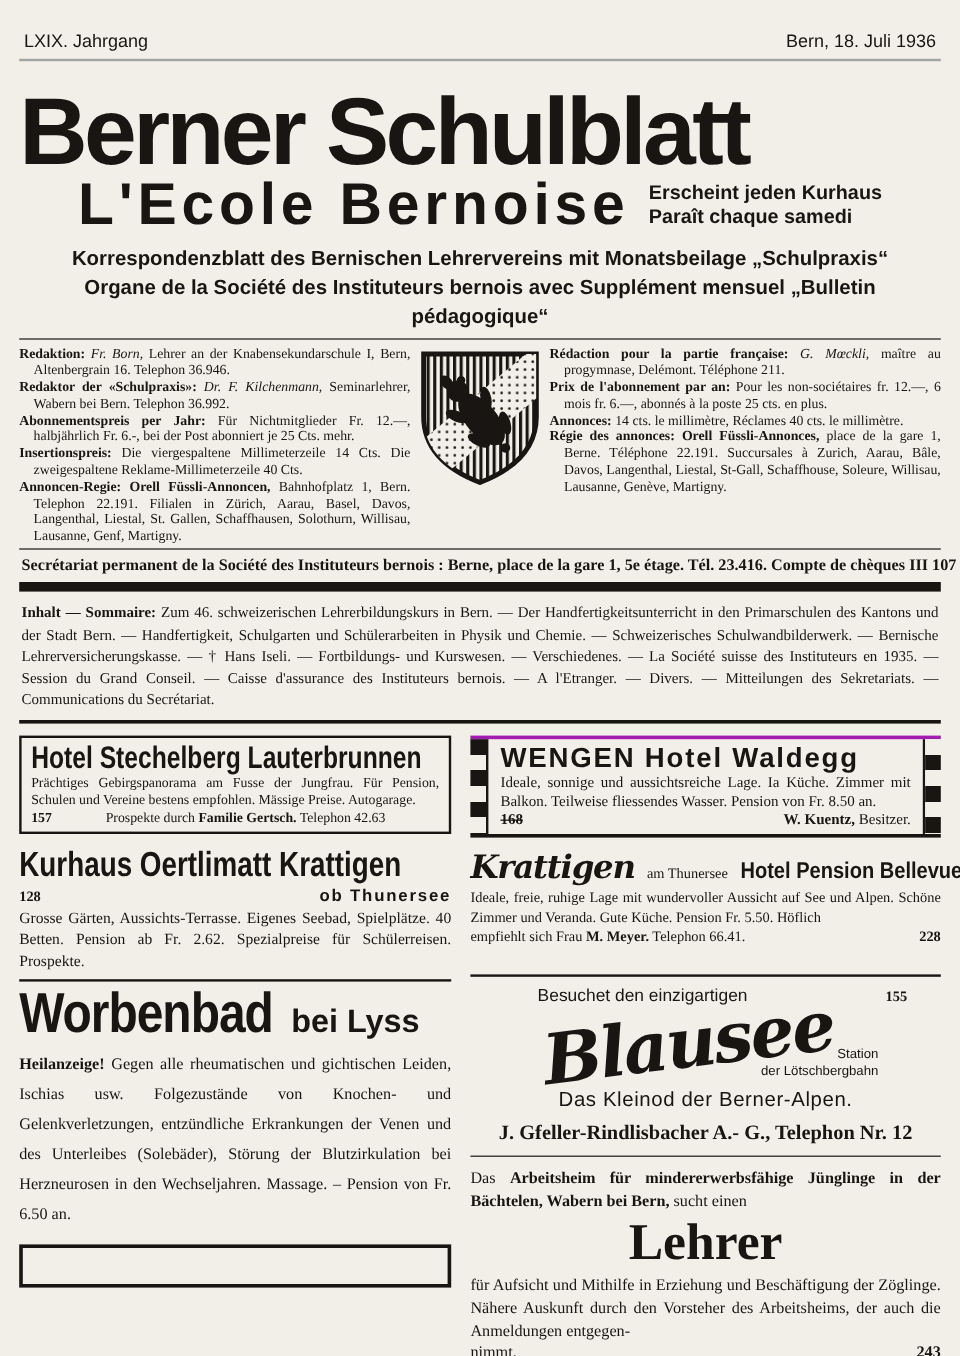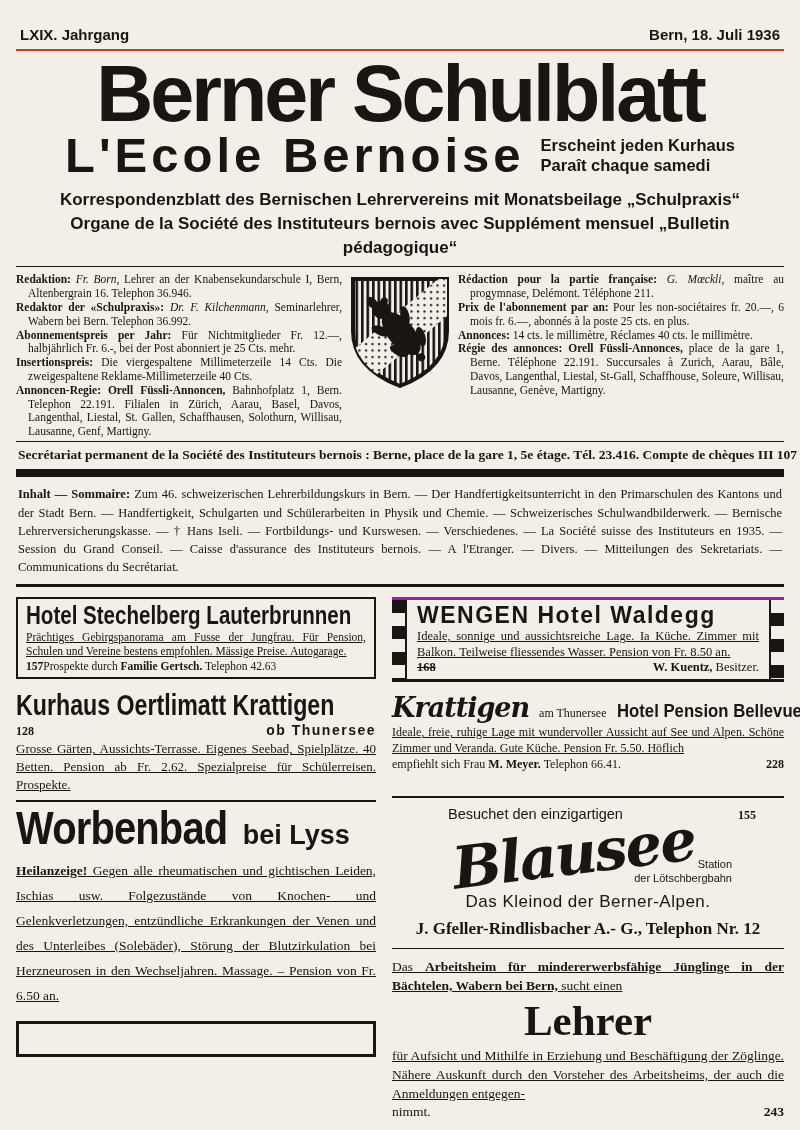--- a/index.html
+++ b/index.html
@@ -1,27 +1,27 @@
 <!DOCTYPE html>
 <html><head>
 <meta charset="utf-8">
 <style>
   html,body{margin:0;padding:0;}
   body{width:800px;height:1130px;background:#e7e5df;font-family:"Liberation Serif",serif;}
   .page{position:relative;width:800px;height:1130px;box-sizing:border-box;
         background:#f2efe8;color:#181512;padding:26px 16px 0;overflow:hidden;}
   
   .dateline{display:flex;align-items:center;font-family:"Liberation Sans",sans-serif;
-            font-weight:bold;font-size:15px;border-bottom:2px solid #c2410c;padding:0 4px 6px;}
+            font-weight:normal;font-size:15px;border-bottom:2px solid #a3a3a3;padding:0 4px 6px;}
   .dateline .dl-l{flex:1;text-align:left;}
   .dateline .dl-c{flex:1;text-align:center;font-size:16px;letter-spacing:1px;}
   .dateline .dl-r{flex:1;text-align:right;}
   
   .mast-title{font-family:"Liberation Sans",sans-serif;font-weight:bold;font-size:79px;
-              letter-spacing:-3px;text-align:center;line-height:.98;margin-top:4px;white-space:nowrap;}
+              letter-spacing:-3px;line-height:.98;margin-top:20px;white-space:nowrap;}
   .mast-row2{display:flex;justify-content:center;align-items:flex-end;gap:16px;margin-top:0;}
   .ecole{font-family:"Liberation Sans",sans-serif;font-weight:bold;font-size:49px;
          letter-spacing:4px;line-height:.95;white-space:nowrap;}
   .sched{font-family:"Liberation Sans",sans-serif;font-weight:bold;font-size:16.5px;
          line-height:1.25;padding-bottom:3px;white-space:nowrap;}
   .corr{text-align:center;font-family:"Liberation Sans",sans-serif;font-weight:bold;
         font-size:17px;line-height:1.4;margin-top:9px;}
   .rule-thin{border-top:1.5px solid #181512;margin-top:7px;}
   
   .impressum{display:flex;gap:6px;padding:6px 0 2px;border-bottom:1.5px solid #181512;}
@@ -34,28 +34,28 @@
   .bar-thick{height:8px;background:#181512;margin-top:3px;}
   
   .sommaire{font-size:12.5px;line-height:1.45;text-align:justify;padding:8px 2px;}
   .rule-med{border-top:3px solid #181512;}
   
   .ads{display:flex;gap:16px;margin-top:10px;}
   .col-l{width:360px;flex:0 0 360px;}
   .col-r{flex:1;min-width:0;}
   .sans{font-family:"Liberation Sans",sans-serif;}
   .condense{display:inline-block;transform-origin:left center;white-space:nowrap;}
-  .jus{text-align:justify;text-decoration:underline;}
+  .jus{text-align:justify;}
   .ref{font-weight:bold;}
   
   .box2{border:2px solid #181512;padding:2px 8px 5px;}
   .stech-title{font-weight:bold;font-size:26px;transform:scaleX(.79);line-height:1.15;}
   .stech-body{font-size:11.5px;line-height:1.2;}
   .stech-foot{display:flex;font-size:11.5px;margin-top:1px;}
-  .stech-foot .mid{flex:1;}
+  .stech-foot .mid{flex:1;text-align:center;}
   
   .kurhaus{margin-top:11px;border-bottom:2px solid #181512;padding-bottom:7px;}
   .kur-title{font-weight:bold;font-size:29px;transform:scaleX(.8);line-height:1.1;}
   .kur-row{display:flex;justify-content:space-between;align-items:baseline;margin-top:1px;}
   .kur-ref{font-size:12px;font-weight:bold;}
   .kur-loc{font-family:"Liberation Sans",sans-serif;font-weight:bold;font-size:14px;letter-spacing:1.5px;}
   .kur-body{font-size:13px;line-height:1.35;margin-top:1px;}
   
   .worben{margin-top:4px;}
   .worb-ref{text-align:right;font-size:12px;font-weight:bold;padding-right:4px;}
@@ -162,21 +162,21 @@
             <ellipse cx="36" cy="43" rx="4.5" ry="10" transform="rotate(-28 36 43)"></ellipse>
             <ellipse cx="64" cy="47" rx="4.5" ry="10" transform="rotate(28 64 47)"></ellipse>
             <ellipse cx="37" cy="70" rx="4.5" ry="10" transform="rotate(-24 37 70)"></ellipse>
             <ellipse cx="63" cy="73" rx="4.5" ry="10" transform="rotate(24 63 73)"></ellipse>
           </g>
         </g>
       </svg>
     </div>
     <div class="imp-col">
       <p><b>Rédaction pour la partie française:</b> <i>G. Mœckli,</i> <span>maître au progymnase, Delémont. Téléphone 211.</span></p>
-      <p><b>Prix de l'abonnement par an:</b> <span>Pour les non-sociétaires fr. 20.—, 6 mois fr. 6.—, abonnés à la poste 25 cts. en plus.</span></p>
+      <p><b>Prix de l'abonnement par an:</b> <span>Pour les non-sociétaires fr. 12.—, 6 mois fr. 6.—, abonnés à la poste 25 cts. en plus.</span></p>
       <p><b>Annonces:</b> <span>14 cts. le millimètre, Réclames 40 cts. le millimètre.</span></p>
       <p><b>Régie des annonces: Orell Füssli-Annonces,</b> <span>place de la gare 1, Berne. Téléphone 22.191. Succursales à Zurich, Aarau, Bâle, Davos, Langenthal, Liestal, St-Gall, Schaffhouse, Soleure, Willisau, Lausanne, Genève, Martigny.</span></p>
     </div>
   </div>
 
   <div class="secretariat">
     <div>Secrétariat permanent de la Société des Instituteurs bernois : Berne, place de la gare 1, 5e étage. Tél. 23.416. Compte de chèques III 107</div>
   </div>
   <div class="bar-thick"></div>
 

